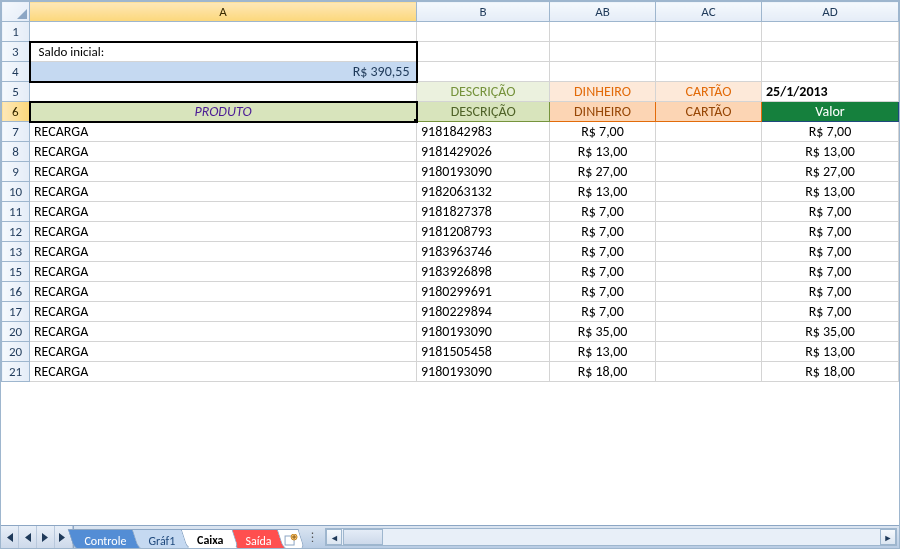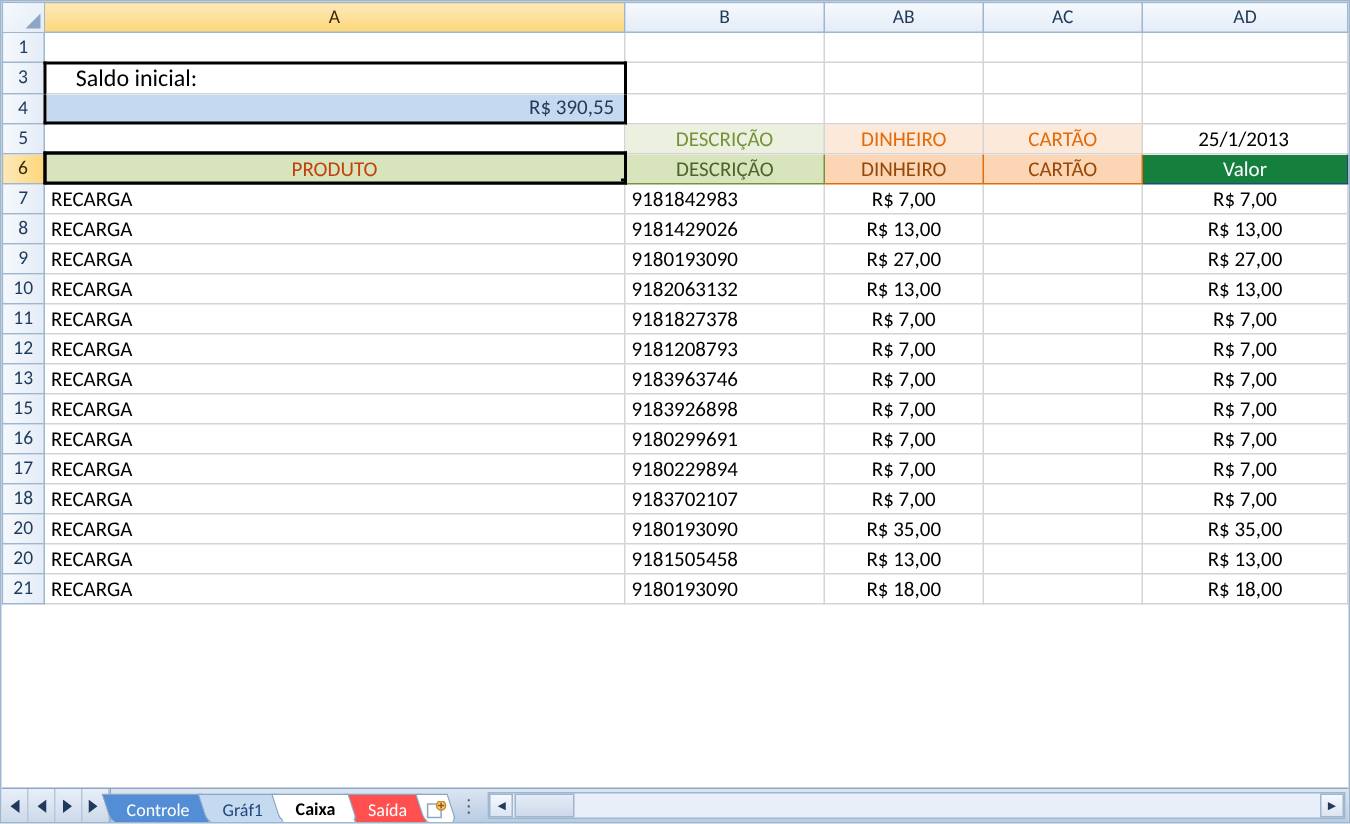--- a/index.html
+++ b/index.html
@@ -63,53 +63,54 @@
   }
   .corner::after {
     content: '';
     position: absolute;
     right: 2px; bottom: 2px;
     width: 0; height: 0;
     border-left: 10px solid transparent;
     border-bottom: 10px solid #8ca6c4;
   }
   .saldo-label {
-    font-size: 16px;
-    padding-left: 20px;
+    font-size: 13px;
+    padding-left: 8px;
     border-left: 2px solid #000;
     border-top: 2px solid #000;
     border-right: 2px solid #000;
   }
   .saldo-val {
     background: #c5d9f1;
     text-align: right;
     padding-right: 6px;
     font-size: 14px;
     color: #1f3a5a;
     border-left: 2px solid #000;
     border-bottom: 2px solid #000;
     border-right: 2px solid #000;
   }
   .hdr5 {
     text-align: center;
   }
   .hdr5.green { background: #ebf1de; color: #76933c; }
   .hdr5.orange { background: #fde9d9; color: #e26b0a; }
-  .hdr5.date { text-align: center; font-weight: normal; padding-right: 6px; }
+  .hdr5.date { text-align: left; font-weight: bold; padding-right: 6px; }
   .hdr6 {
     text-align: center;
     border-top: 1px solid #888;
     border-bottom: 1px solid #888;
   }
   .hdr6.green { background: #d8e4bc; color: #4f6228; border:1px solid #76933c;}
   .hdr6.orange { background: #fcd5b4; color: #974706; border:1px solid #e26b0a;}
   .hdr6.blue { background: #15803d; color: #fff; border:1px solid #1f497d;}
   .hdr6.produto {
-    background: #d8e4bc; color:#c2410c;
+    background: #d8e4bc; color:#4c1d95;
     border: 2px solid #000 !important;
+    font-style: italic;
   }
   .data-a { padding-left: 4px; }
   .data-b { }
   .data-ab { text-align: center; }
   .data-ad { text-align: center; }
   .active-cell {
     outline: 2px solid #000;
     outline-offset: -1px;
     position: relative;
   }
@@ -329,28 +330,20 @@
           <td class="data-a">RECARGA</td>
           <td class="data-b">9180299691</td>
           <td class="data-ab">R$ 7,00</td>
           <td></td>
           <td class="data-ad">R$ 7,00</td>
         </tr>
         <tr>
           <th class="row-hdr">17</th>
           <td class="data-a">RECARGA</td>
           <td class="data-b">9180229894</td>
-          <td class="data-ab">R$ 7,00</td>
-          <td></td>
-          <td class="data-ad">R$ 7,00</td>
-        </tr>
-        <tr>
-          <th class="row-hdr">18</th>
-          <td class="data-a">RECARGA</td>
-          <td class="data-b">9183702107</td>
           <td class="data-ab">R$ 7,00</td>
           <td></td>
           <td class="data-ad">R$ 7,00</td>
         </tr>
         <tr>
           <th class="row-hdr">20</th>
           <td class="data-a">RECARGA</td>
           <td class="data-b">9180193090</td>
           <td class="data-ab">R$ 35,00</td>
           <td></td>

